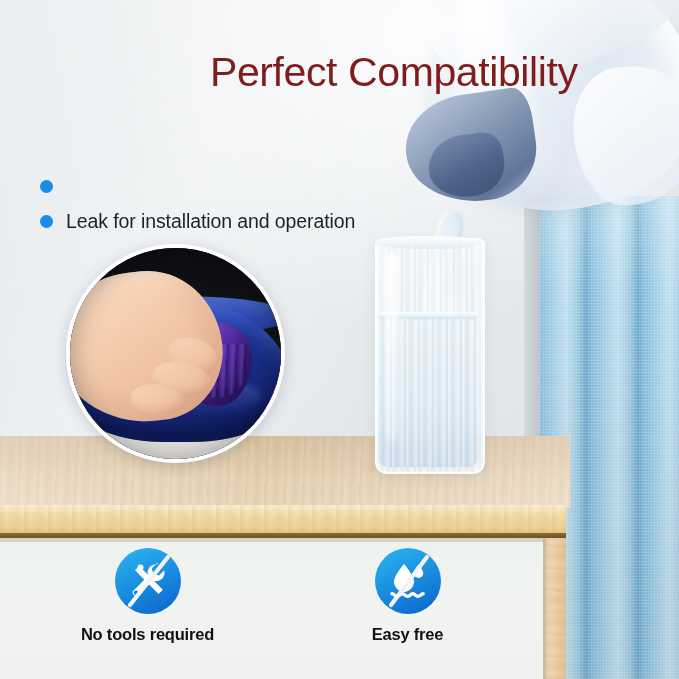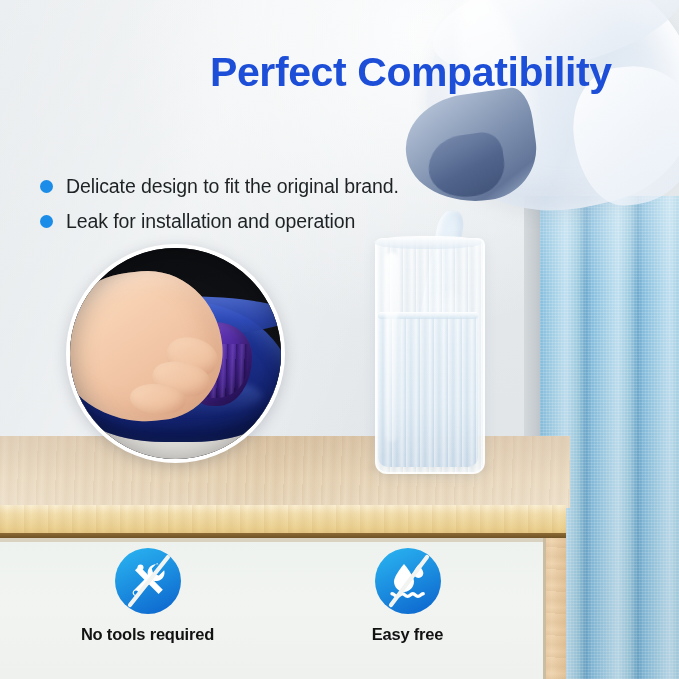--- a/index.html
+++ b/index.html
@@ -265,23 +265,23 @@
     border-radius: 50%;
     background: radial-gradient(ellipse at 50% 50%, rgba(120,96,60,0.26), rgba(120,96,60,0) 72%);
     filter: blur(2px);
   }
 
   
   .headline {
     position: absolute;
     left: 210px; top: 49px;
     font-size: 41px;
-    font-weight: 700;
+    font-weight: 400;
     letter-spacing: -0.4px;
-    color: #1d4ed8;
+    color: #7f1d1d;
     white-space: nowrap;
   }
   .bullets {
     position: absolute;
     left: 40px; top: 172px;
     width: 420px;
   }
   .bullet-row {
     display: flex;
     align-items: center;
@@ -484,21 +484,20 @@
     <div class="glass-waterline"></div>
     <div class="glass-rim"></div>
     <div class="glass-hi"></div>
   </div>
 
   <div class="headline">Perfect Compatibility</div>
 
   <div class="bullets">
     <div class="bullet-row">
       <span class="bullet-dot" style="background: rgb(27, 140, 232);"></span>
-      <span class="bullet-text">Delicate design to fit the original brand.</span>
     </div>
     <div class="bullet-row">
       <span class="bullet-dot" style="background: rgb(27, 140, 232);"></span>
       <span class="bullet-text">Leak for installation and operation</span>
     </div>
   </div>
 
   <div class="inset">
     <div class="inset-bg"></div>
     <div class="inset-marble">

